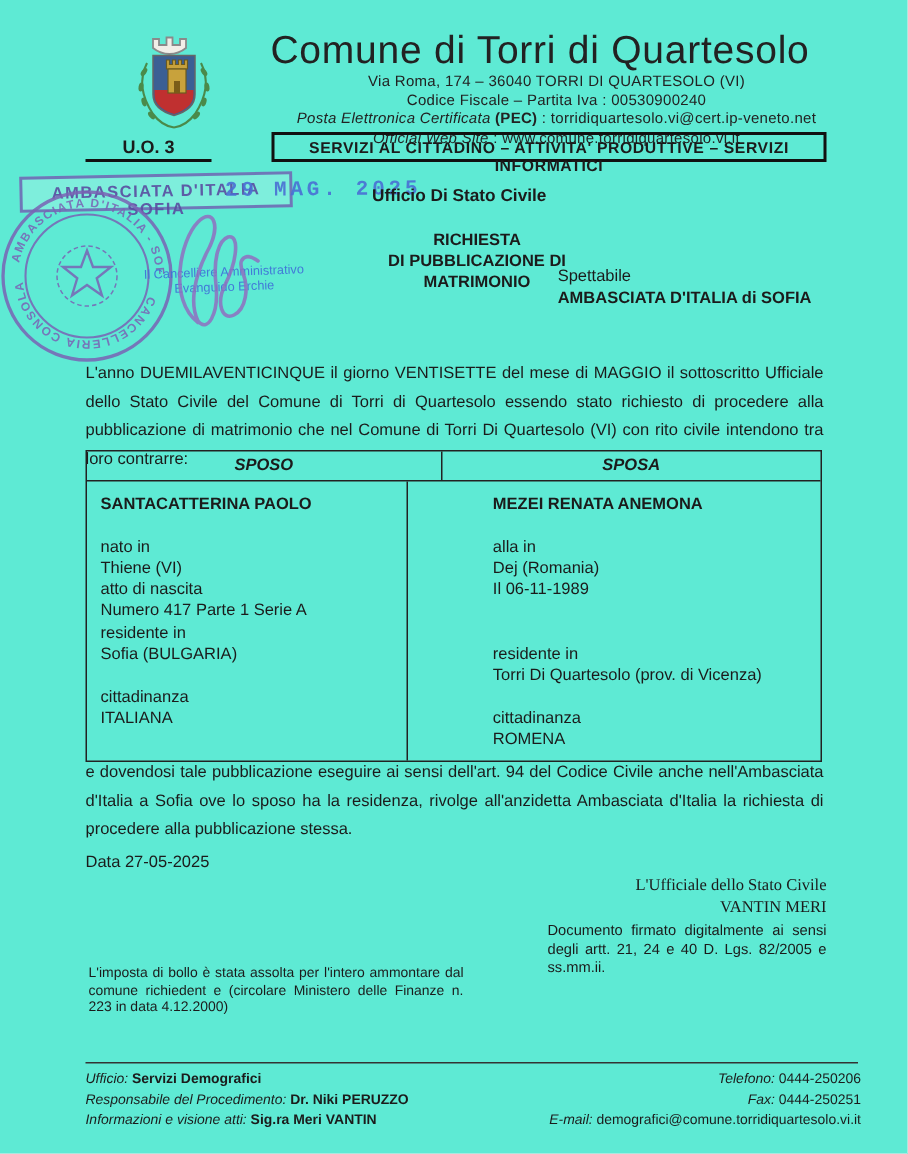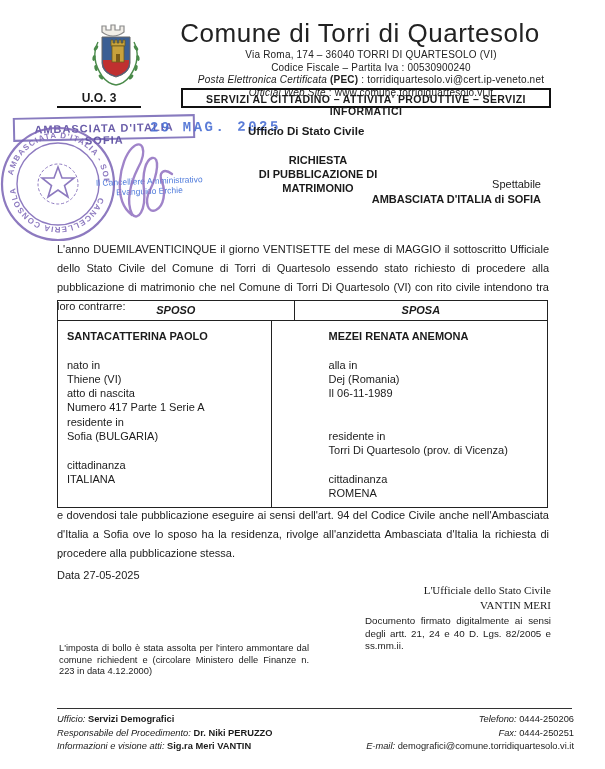--- a/index.html
+++ b/index.html
@@ -1,19 +1,19 @@
 <!DOCTYPE html>
 <html><head>
 <meta charset="utf-8">
 <style>
   * { margin:0; padding:0; box-sizing:border-box; }
   html,body { background:#e8e8e8; }
   .page {
     position:relative; width:605px; height:769px; margin:0 auto;
-    background:#ffffff; overflow:hidden;
+    background:#5eead4; overflow:hidden;
     font-family:"Liberation Sans", sans-serif; color:#1b1b1b;
   }
   
   .crest { position:absolute; left:84px; top:20px; width:64px; height:76px; }
   .head-block { position:absolute; left:130px; top:18px; width:460px; text-align:center; }
   .head-title { font-size:26px; letter-spacing:.5px; color:#222; }
   .head-line { font-size:10px; line-height:12.5px; color:#222; letter-spacing:.2px;padding-left:22px; }
   .it { font-style:italic; }
   .b { font-weight:bold; }
   
@@ -32,21 +32,21 @@
         font-size:14px; letter-spacing:2.5px; transform:rotate(-.5deg); opacity:.9;
         font-family:"Liberation Mono", monospace; }
   .stamp-round { position:absolute; left:-3px; top:123px; width:122px; height:122px; opacity:.85; }
   .clerk { position:absolute; left:96px; top:176px; color:#3f6fd8; font-size:8.5px;
         line-height:10px; transform:rotate(-2deg); opacity:.9; white-space:nowrap; }
   .signature { position:absolute; left:92px; top:130px; width:100px; height:95px; }
   
   .office-line { position:absolute; left:248px; top:125px; font-weight:bold; font-size:11.5px; }
   .req-block { position:absolute; left:228px; top:153px; width:180px; text-align:center;
         font-weight:bold; font-size:11px; line-height:14px; }
-  .addressee { position:absolute; right:64px; top:177px; text-align:right;
+  .addressee { position:absolute; right:64px; top:177px; 
         font-size:11px; line-height:14.5px; }
   
   .para { position:absolute; left:57px; width:492px; font-size:11px; line-height:19px;
         text-align:justify; }
   .p1 { top:240px; }
   .p2 { top:506px; }
   .lone-dot { position:absolute; left:59px; top:548px; font-size:11px; }
   .date-line { position:absolute; left:57px; top:569px; font-size:11px; }
   
   .sposi-table { position:absolute; left:57px; top:300px; width:491px; border:1.5px solid #222; }

